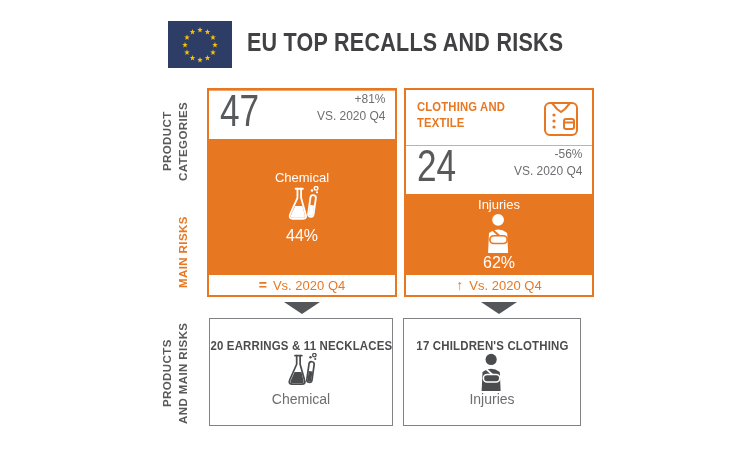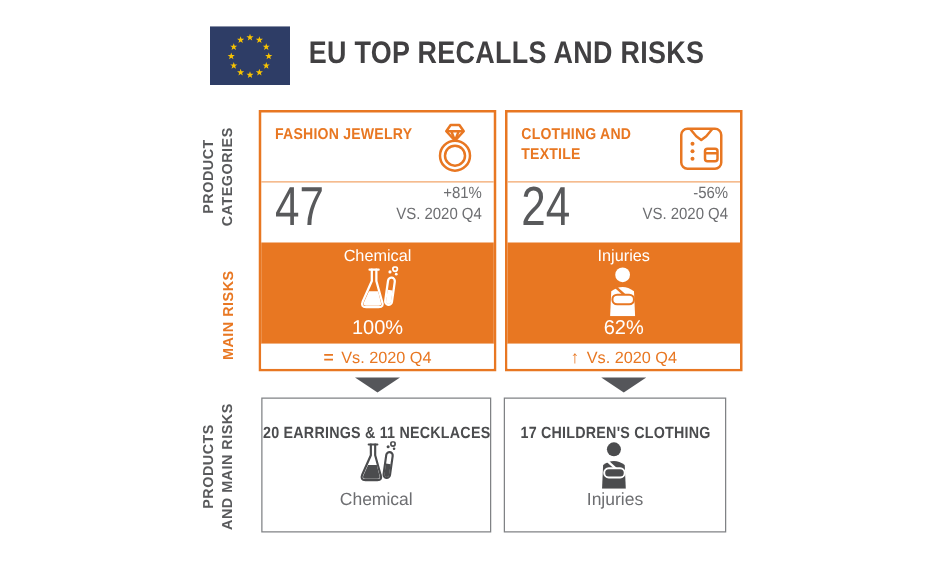--- a/index.html
+++ b/index.html
@@ -107,31 +107,20 @@
   </svg>
   <div class="main-title">EU TOP RECALLS AND RISKS</div>
 
   <div class="vlabel" id="vlabel-categories">PRODUCT
 CATEGORIES</div>
   <div class="vlabel" id="vlabel-risks">MAIN RISKS</div>
   <div class="vlabel" id="vlabel-products">PRODUCTS
 AND MAIN RISKS</div>
 
   <div class="card" id="card-0">
-    <div class="card-header">
-      <div class="card-title">FASHION JEWELRY</div>
-      <svg class="hdr-icon" viewBox="0 0 46 46">
-        <g fill="none" stroke="currentColor" stroke-width="2" stroke-linejoin="round">
-          <circle cx="23" cy="29.5" r="12"></circle>
-          <circle cx="23" cy="29.5" r="8"></circle>
-          <path d="M16,10 L19.5,5 H26.5 L30,10 L23,17.5 Z"></path>
-          <path d="M16,10 H30 M20,10 L23,17.5 L26,10"></path>
-        </g>
-      </svg>
-    </div>
     <div class="card-divider"></div>
     <div class="num-row">
       <div class="big-num">47</div>
       <div class="change-block">
         <div>+81%</div>
         <div>VS. 2020 Q4</div>
       </div>
     </div>
     <div class="risk-band">
       <div class="risk-label">Chemical</div>
@@ -142,21 +131,21 @@
         </g>
         <path fill="currentColor" d="M12.5,22 L8,32 q-1,2.8 2,2.8 h11 q3,0 2,-2.8 L20.5,22 Z"></path>
         <g transform="rotate(8 31 22)">
           <rect x="28" y="10" width="6" height="24" rx="3" fill="none" stroke="currentColor" stroke-width="2"></rect>
           <path fill="currentColor" d="M28.8,21 h4.4 v10 a2.2,2.2 0 0 1 -4.4,0 Z"></path>
         </g>
         <circle cx="31" cy="5" r="1.4" fill="currentColor"></circle>
         <circle cx="35.5" cy="2.5" r="2" fill="none" stroke="currentColor" stroke-width="1.5"></circle>
         <circle cx="36.5" cy="7" r="1.2" fill="currentColor"></circle>
       </svg>
-      <div class="risk-pct">100%</div>
+      <div class="risk-pct">44%</div>
     </div>
     <div class="trend-strip">
       <span class="trend-symbol">=</span>
       <span>Vs. 2020 Q4</span>
     </div>
   </div>
 
   <div class="card" id="card-1">
     <div class="card-header">
       <div class="card-title">CLOTHING AND TEXTILE</div>

